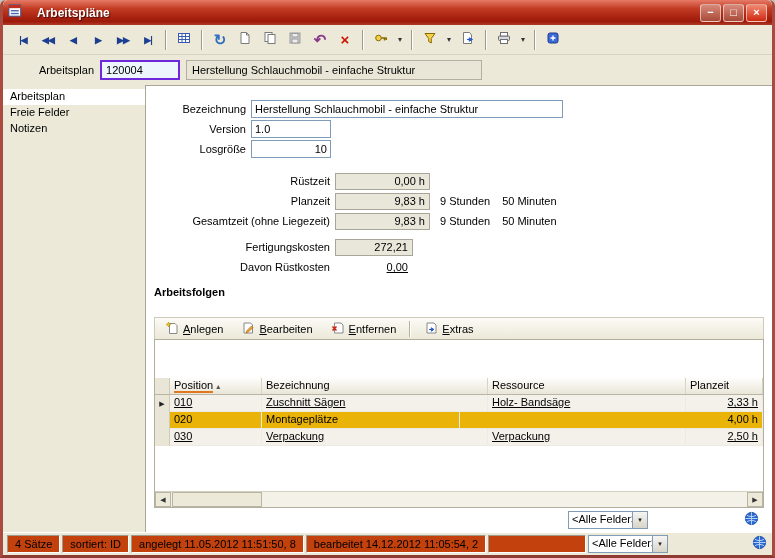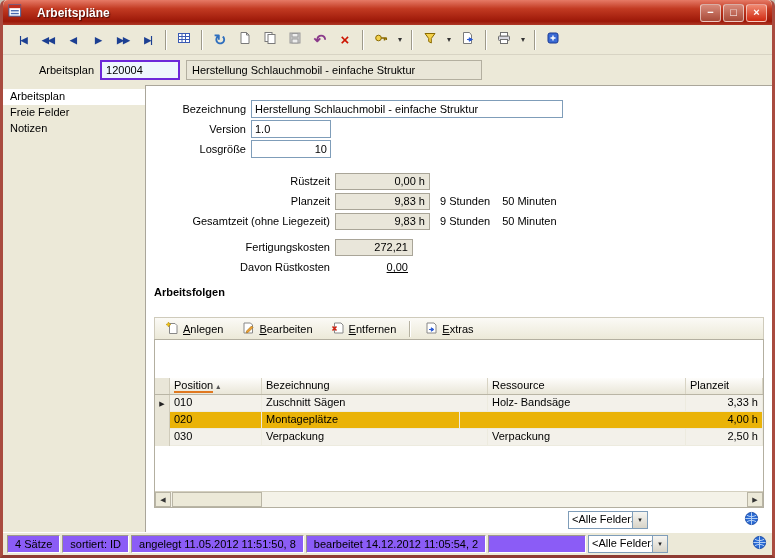--- a/index.html
+++ b/index.html
@@ -69,21 +69,21 @@
   .thead { display:flex; height:17px; flex:0 0 17px; background:linear-gradient(#fefdfb,#e9e6d8);
            border-bottom:1px solid #b9b5a5; font-size:11px;margin-top:38px; }
   .gut { width:15px; flex:0 0 15px; background:#e9e6d8; border-right:1px solid #cfcbbb; display:flex;
          align-items:center; justify-content:center; font-size:7px; color:#222; }
   .hc { padding:1px 4px; border-right:1px solid #d8d4c4; white-space:nowrap; overflow:hidden; }
   .c-pos { width:92px; flex:0 0 92px; } .c-bez { width:226px; flex:0 0 226px; }
   .c-res { width:198px; flex:0 0 198px; } .c-plan { flex:1; }
   .sort-mark { font-size:8px; color:#555; margin-left:3px; }
   .hc.sorted span.htxt { border-bottom:2px solid #e07820; }
   .trow { display:flex; height:17px; flex:0 0 17px; font-size:11px; }
-  .trow.stripe .tc { background:#f3f1ea; }
+  .trow.stripe .tc { background:#f3f1ea;text-decoration:underline; }
   .tc { padding:1px 4px; border-right:1px solid #edebdf; border-bottom:1px solid #edebdf;
         white-space:nowrap; overflow:hidden; background:#eab308; }
   .tc.num { text-align:right; }
   .tfill { flex:1 1 auto; background:#fff; }
   
   .hscroll { height:16px; flex:0 0 16px; display:flex; background:#f4f2e8; border-top:1px solid #d4d0c0; }
   .sbtn { width:16px; flex:0 0 16px; background:#ece9d8; border:1px solid #b9b5a5; display:flex;
           align-items:center; justify-content:center; font-size:7px; color:#333; padding:0; }
   .sthumb { width:90px; flex:0 0 90px; background:#ece9d8; border:1px solid #b9b5a5; margin-left:1px; }
   .strack { flex:1; }
@@ -95,21 +95,21 @@
   .cbtn { width:15px; flex:0 0 15px; background:linear-gradient(#f6f5f1,#d8d4c8); border:none;
           border-left:1px solid #7f9db9; font-size:7px; display:flex; align-items:center; justify-content:center;
           padding:0; color:#222; }
   .spacer78 { width:78px; flex:0 0 78px; }
   .globe-btn { width:18px; height:18px; border:none; background:transparent; padding:0; display:flex;
                align-items:center; justify-content:center; cursor:default; }
   
   .statusbar { height:23px; flex:0 0 23px; display:flex; align-items:stretch; gap:2px; padding:2px 4px;
                background:#ece9d8; border-top:1px solid #fff; }
   .spanel { border:1px solid; border-color:#9d998c #ffffff #ffffff #9d998c; font-size:11px; display:flex;
-            align-items:center; padding:0 7px; white-space:nowrap; background:#8b5cf6; }
+            align-items:center; padding:0 7px; white-space:nowrap; background:#c2410c; }
   .sflex { flex:1 1 auto; }
   .statusbar .combo { align-self:center; }
   .statusbar .globe-btn { align-self:center; }
 </style>
 </head>
 <body>
 
 <div class="window">
 
   <div class="titlebar">

